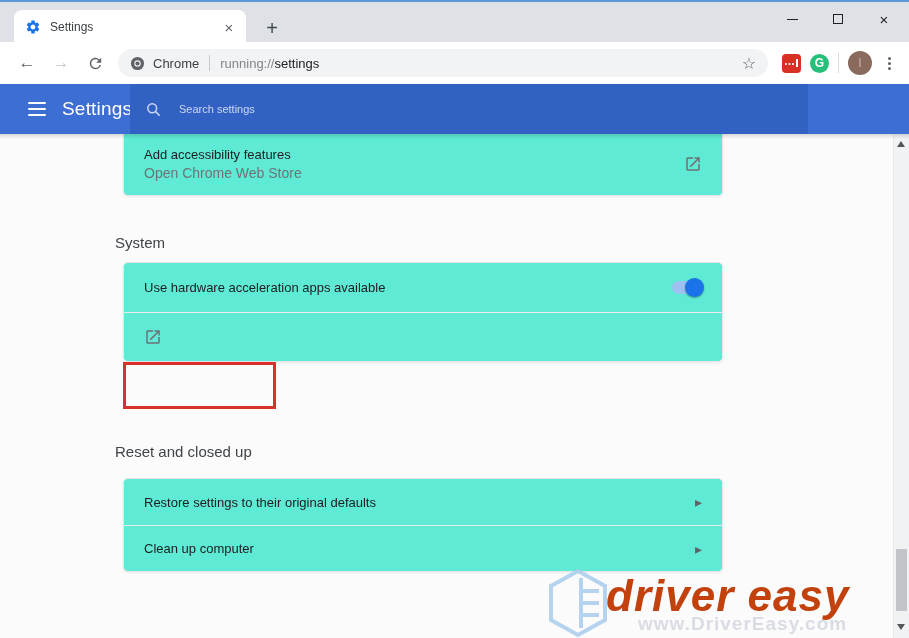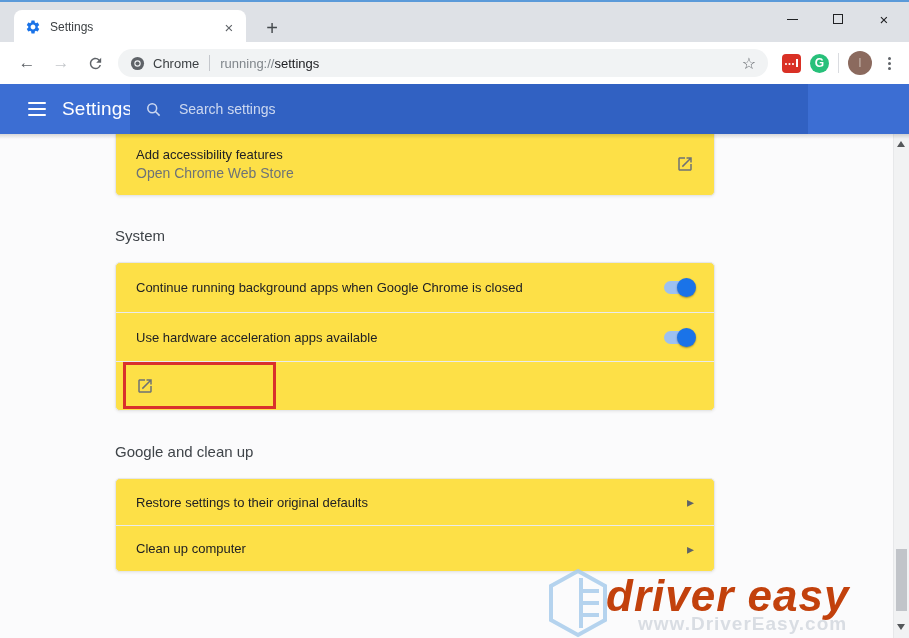--- a/index.html
+++ b/index.html
@@ -47,43 +47,43 @@
   .menu-dots i{width:3px;height:3px;border-radius:50%;background:#5f6368;}
 
   
   .settings-header{position:absolute;left:0;top:84px;width:100%;height:50px;background:var(--header-blue);}
   .hamburger{position:absolute;left:28px;top:18px;width:18px;cursor:pointer;}
   .hamburger i{display:block;width:18px;height:2px;background:#fff;border-radius:1px;margin-bottom:4px;}
   .hamburger i:last-child{margin-bottom:0;}
   .header-title{position:absolute;left:62px;top:14px;color:#fff;font-size:19px;letter-spacing:.2px;}
   .search-panel{position:absolute;left:130px;top:0;width:678px;height:50px;background:var(--search-blue);display:flex;align-items:center;cursor:text;}
   .search-panel svg{margin-left:15px;}
-  .search-placeholder{margin-left:17px;font-size:14px;color:rgba(255,255,255,.75);}
+  .search-placeholder{margin-left:17px;font-size:11px;color:rgba(255,255,255,.75);}
 
   
   .content{position:absolute;left:0;top:134px;width:100%;height:504px;background:#fbfbfc;overflow:hidden;}
   .content::before{content:'';position:absolute;left:0;top:0;right:0;height:5px;background:linear-gradient(rgba(0,0,0,.14),rgba(0,0,0,0));z-index:5;pointer-events:none;}
-  .card{position:absolute;left:115px;width:600px;background:#fde047;border:1px solid #e6e7e9;border-radius:5px;box-shadow:0 1px 3px rgba(0,0,0,.07);}
+  .card{position:absolute;left:123px;width:600px;background:#5eead4;border:1px solid #e6e7e9;border-radius:5px;box-shadow:0 1px 3px rgba(0,0,0,.07);}
   .card-accessibility{top:0;height:62px;border-top:none;border-radius:0 0 5px 5px;}
   .card-system{top:128px;}
   .card-reset{top:344px;}
   .row{height:49px;display:flex;align-items:center;padding:0 20px;position:relative;cursor:pointer;}
   .card-reset .row{height:46px;}
   .row + .row{border-top:1px solid #e9ebed;}
   .row-label{flex:1;font-size:13px;color:#202124;padding-right:12px;}
   .row-2l{height:60px;display:flex;align-items:center;padding:0 20px;cursor:pointer;}
   .row-2l .lines{flex:1;}
   .row-2l .title{font-size:13px;color:#202124;line-height:19px;}
   .row-2l .sub{font-size:14px;color:#6e7377;line-height:19px;}
   .toggle{width:30px;height:13px;border-radius:7px;background:var(--toggle-track);position:relative;flex:0 0 30px;cursor:pointer;}
   .toggle::after{content:'';position:absolute;right:-2px;top:-3px;width:19px;height:19px;border-radius:50%;background:var(--accent);box-shadow:0 1px 2px rgba(0,0,0,.35);}
   .ext-icon{width:18px;height:18px;flex:0 0 18px;}
   .arrow-glyph{color:#5f6368;font-size:14px;flex:0 0 auto;}
   .section-label{position:absolute;left:115px;font-size:15px;color:#3f4449;}
-  .label-system{top:93px;}
+  .label-system{top:100px;}
   .label-reset{top:309px;}
   .red-box{position:absolute;left:123px;top:228px;width:153px;height:47px;border:3px solid var(--highlight-red);z-index:6;pointer-events:none;}
 
   
   .wm-logo{position:absolute;left:546px;top:434px;}
   .wm-text{position:absolute;left:606px;top:437px;font-size:44px;font-style:italic;font-weight:bold;color:#c2410c;letter-spacing:1px;white-space:nowrap;}
   .wm-url{position:absolute;left:638px;top:479px;font-size:19px;font-weight:bold;color:#d9dde3;letter-spacing:1px;white-space:nowrap;}
 
   
   .scrollbar{position:absolute;right:0;top:0;width:16px;height:504px;background:#f1f2f3;border-left:1px solid #e7e8ea;}
@@ -181,37 +181,33 @@
         <svg class="ext-icon" viewBox="0 0 24 24" fill="#6e7276">
             <path d="M19 19H5V5h7V3H5c-1.11 0-2 .9-2 2v14c0 1.1.89 2 2 2h14c1.1 0 2-.9 2-2v-7h-2v7zM14 3v2h3.59l-9.83 9.83 1.41 1.41L19 6.41V10h2V3h-7z"></path>
           </svg>
       </div>
     </div>
 
     <div class="section-label label-system">System</div>
 
     <div class="card card-system">
       <div class="row">
-        <span class="row-label">Continue running background apps when Google Chrome is closed</span>
-        <span class="toggle on"></span>
-      </div>
-      <div class="row">
         <span class="row-label">Use hardware acceleration apps available</span>
         <span class="toggle on"></span>
       </div>
       <div class="row">
         <svg class="ext-icon" viewBox="0 0 24 24" fill="#6e7276">
             <path d="M19 19H5V5h7V3H5c-1.11 0-2 .9-2 2v14c0 1.1.89 2 2 2h14c1.1 0 2-.9 2-2v-7h-2v7zM14 3v2h3.59l-9.83 9.83 1.41 1.41L19 6.41V10h2V3h-7z"></path>
           </svg>
       </div>
     </div>
 
     <div class="red-box"></div>
 
-    <div class="section-label label-reset">Google and clean up</div>
+    <div class="section-label label-reset">Reset and closed up</div>
 
     <div class="card card-reset">
       <div class="row">
         <span class="row-label">Restore settings to their original defaults</span>
         <span class="arrow-glyph">▸</span>
       </div>
       <div class="row">
         <span class="row-label">Clean up computer</span>
         <span class="arrow-glyph">▸</span>
       </div>

